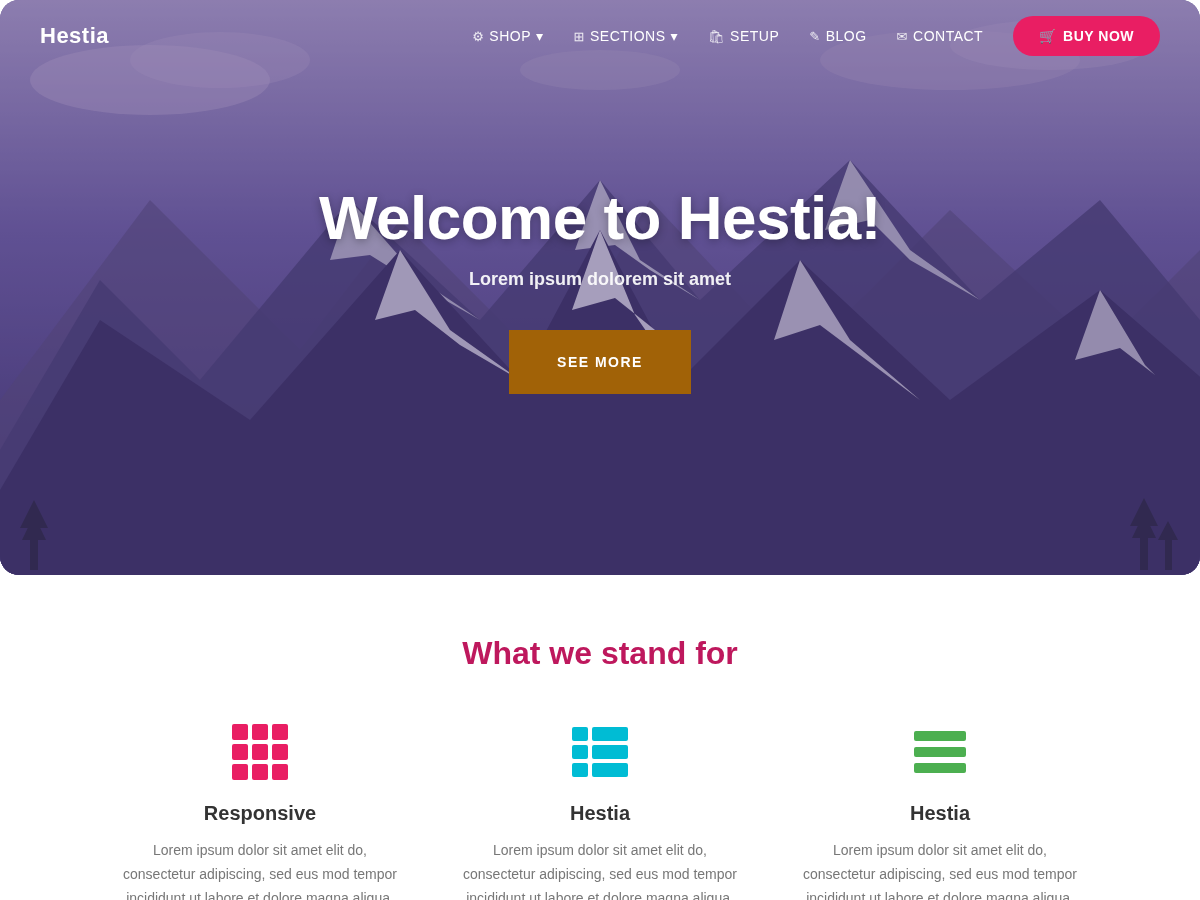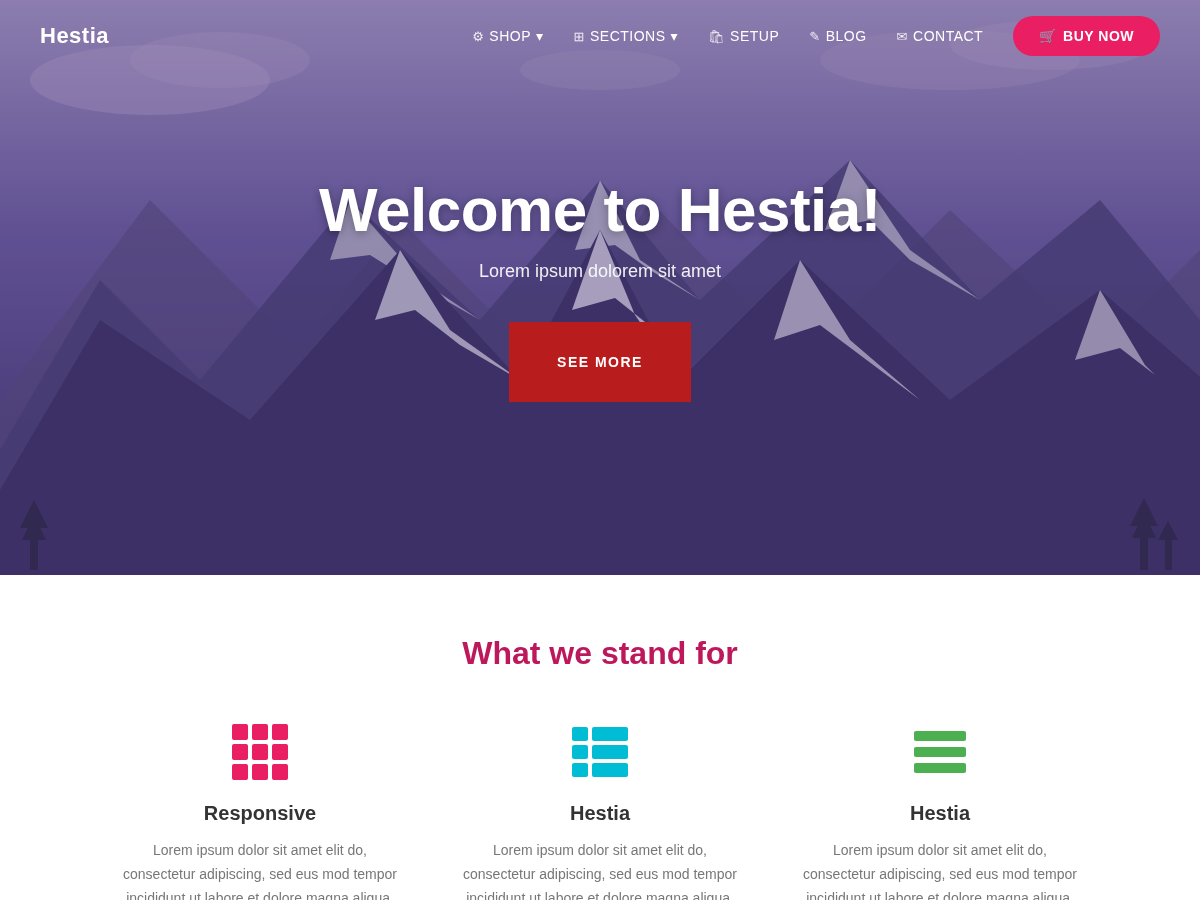--- a/index.html
+++ b/index.html
@@ -60,20 +60,21 @@
     
     .hero {
       position: relative;
       width: 1200px;
       height: 575px;
       overflow: hidden;
       display: flex;
       align-items: center;
       justify-content: center;
       flex-direction: column;
+      border-radius: 19px;
     }
     .hero-bg {
       position: absolute;
       inset: 0;
       background: linear-gradient(160deg, #5c4a8a 0%, #3d3570 30%, #6b6ba8 60%, #a09bc4 80%, #b8a8d0 100%);
       z-index: 0;
     }
     
     .hero-mountain {
       position: absolute;
@@ -92,29 +93,29 @@
     }
     .hero-title {
       font-size: 62px;
       font-weight: 700;
       margin-bottom: 16px;
       letter-spacing: -0.5px;
       text-shadow: 0 2px 10px rgba(0,0,0,0.3);
     }
     .hero-subtitle {
       font-size: 18px;
-      font-weight: 400;
+      font-weight: 700;
       margin-bottom: 40px;
       opacity: 0.92;
     }
     .btn-see-more {
-      background: #b91c1c;
+      background: #a16207;
       color: #fff;
       border: none;
-      padding: 32px 48px;
+      padding: 24px 48px;
       font-size: 14px;
       font-weight: 600;
       letter-spacing: 1.5px;
       cursor: pointer;
       text-transform: uppercase;
     }
 
     
     .features {
       background: #fff;

